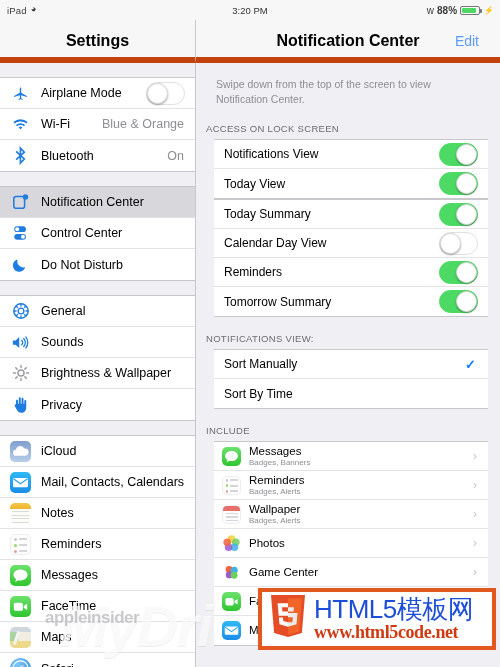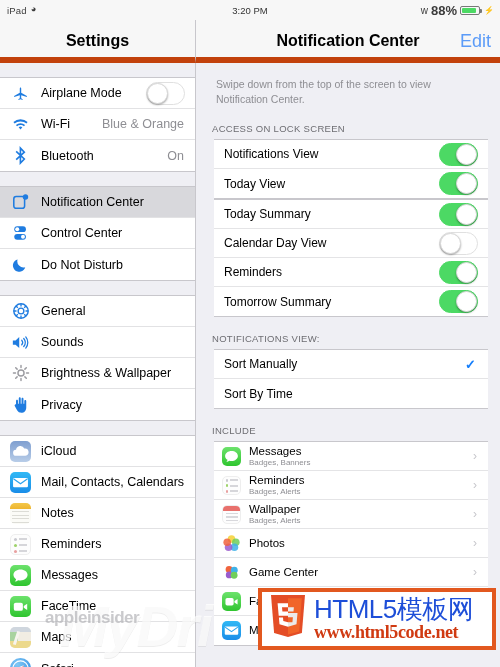--- a/index.html
+++ b/index.html
@@ -16,41 +16,41 @@
     position:absolute; top:0; left:0; width:500px; height:20px;
     background:#f7f7f7; font-size:9.5px; color:#333;
     display:flex; align-items:center;
   }
   .sb-left{ position:absolute; left:7px; display:flex; align-items:center; gap:4px; }
   .sb-center{ position:absolute; left:0; width:500px; text-align:center; }
   .sb-right{ position:absolute; right:6px; display:flex; align-items:center; gap:3px; }
   .sb-ipad{ font-size:9.5px; color:#3c3c3c; letter-spacing:.2px;}
   .wifi-glyph{ font-size:9px; color:#3c3c3c; position:relative; top:-1px;}
   .bt-glyph{ font-size:10px; color:#3c3c3c;}
-  .pct{ font-size:13px; color:#3c3c3c; font-weight:bold;}
+  .pct{ font-size:10px; color:#3c3c3c; font-weight:bold;}
   .batt{ width:20px; height:9px; border:1px solid #777; border-radius:2px; position:relative; }
   .batt .fill{ position:absolute; top:1px; left:1px; bottom:1px; width:14px; background:#4cd964; border-radius:1px;}
   .batt:after{ content:""; position:absolute; right:-3px; top:2.5px; width:2px; height:4px; background:#777; border-radius:0 1px 1px 0;}
   .bolt{ font-size:8px; color:#3c3c3c; margin-left:1px;}
 
   
   .navbar{
     position:absolute; top:20px; height:43px;
     background:#f7f7f7; border-bottom:6px solid #c2410c;
   }
   .nav-left{ left:0; width:195px; }
   .nav-right{ left:195px; width:305px; border-left:1px solid #c8c7cc; }
   .nav-title{
     position:absolute; left:0; right:0; top:0; height:42px;
     display:flex; align-items:center; justify-content:center;
     font-size:16px; font-weight:bold; color:#000;
   }
   .nav-edit{
-    position:absolute; right:9px; top:0; height:42px;
-    display:flex; align-items:center; font-size:18px; color:#5b9bf8;
+    position:absolute; right:21px; top:0; height:42px;
+    display:flex; align-items:center; font-size:14px; color:#5b9bf8;
   }
 
   
   .sidebar{
     position:absolute; top:63px; left:0; width:195px; bottom:0;
     background:#a21caf; overflow:hidden;
   }
   .sb-gap{ height:14px; background:#efeff4; }
   .sb-group{ background:#fff; border-top:1px solid #c8c7cc; border-bottom:1px solid #c8c7cc; }
   .sb-row{
@@ -82,21 +82,21 @@
 
   
   .detail{
     position:absolute; top:63px; left:195px; width:305px; bottom:0;
     background:#efeff4; border-left:1px solid #c8c7cc; overflow:hidden;
   }
   .d-intro{
     padding:14px 20px 0 20px; font-size:10.5px; color:#8e8e93; line-height:1.45;
   }
   .d-header{
-    padding:16px 0 5px 16px; font-size:9.5px; color:#6d6d72; letter-spacing:.3px;
+    padding:16px 0 5px 10px; font-size:9.5px; color:#6d6d72; letter-spacing:.3px;
   }
   .d-card{
     margin:0 12px 0 18px; background:#fff;
     border-top:1px solid #c8c7cc; border-bottom:1px solid #c8c7cc;
   }
   .d-row{
     height:29px; display:flex; align-items:center; padding-left:10px;
     border-bottom:1px solid #e4e4e6; position:relative;
   }
   .d-row:last-child{ border-bottom:none; }

